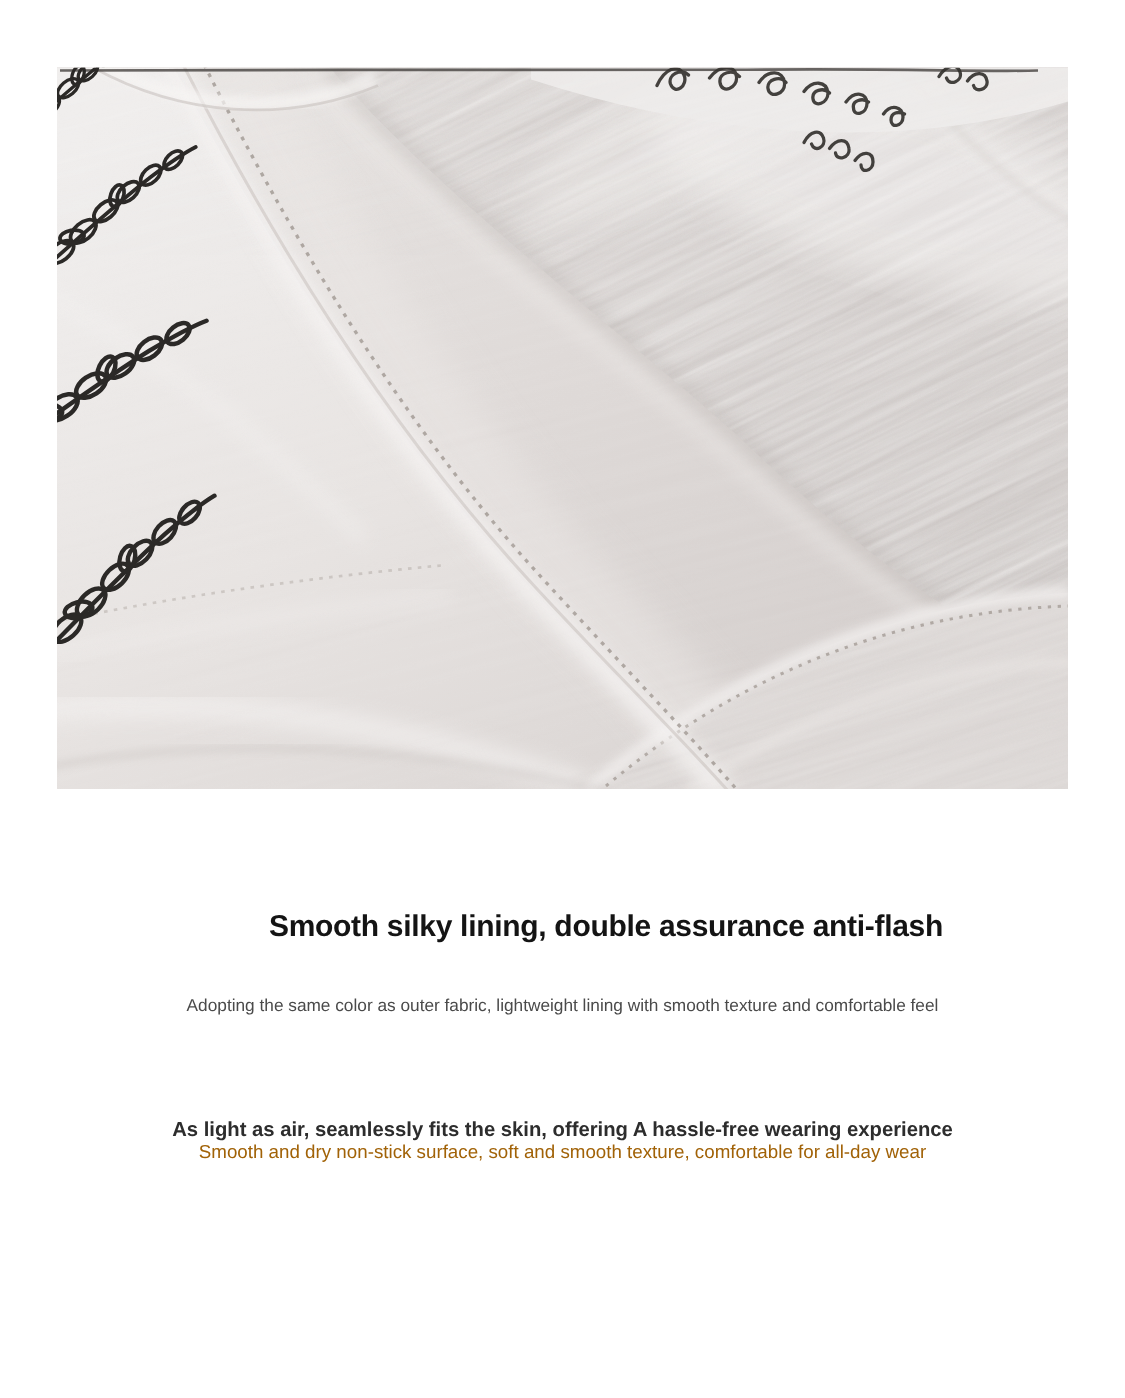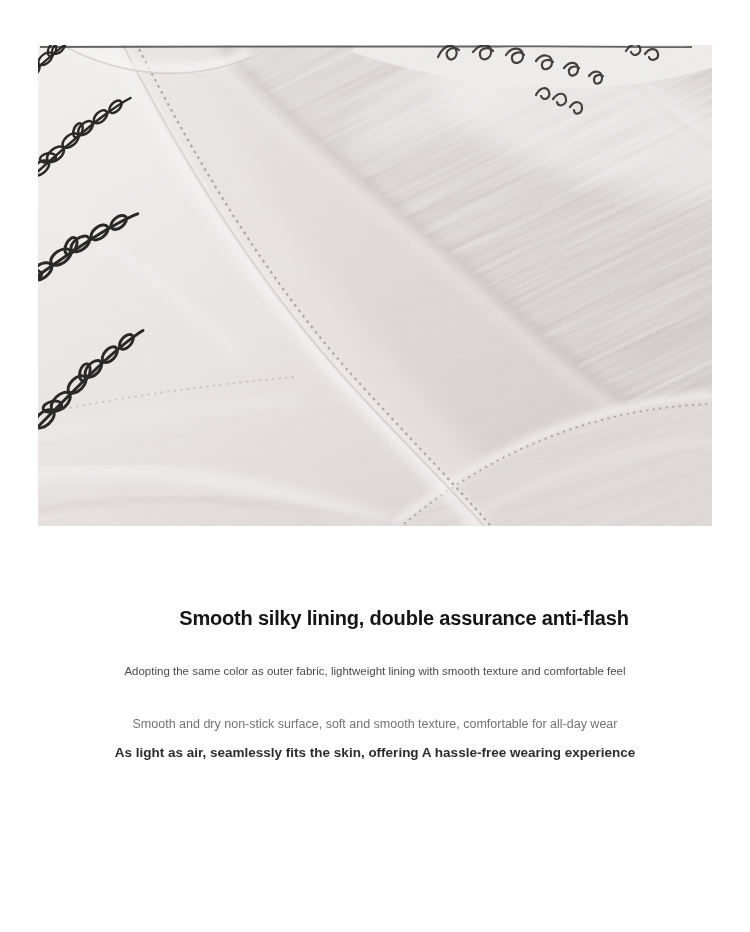--- a/index.html
+++ b/index.html
@@ -38,21 +38,21 @@
   }
   .sub {
     position: absolute;
     left: 0;
     width: 750px;
     margin: 0;
     text-align: center;
     font-weight: 400;
   }
   .sub.s0 { top: 664px; font-size: 11.5px; line-height: 15px; color: #4a4a4a; text-align: center; }
-  .sub.s1 { top: 716px; font-size: 12.5px; line-height: 16px; color: #737373; }
+  .sub.s1 { top: 760px; font-size: 12.5px; line-height: 16px; color: #a16207; }
   .sub.s2 { top: 744px; font-size: 13.5px; line-height: 17px; font-weight: 700; color: #2d2d2d; }
 </style>
 </head>
 <body>
 
 <div class="page">
 
   <figure class="hero">
     <svg viewBox="0 0 674 481" width="674" height="481" preserveAspectRatio="none" xmlns="http://www.w3.org/2000/svg">
       <defs>

